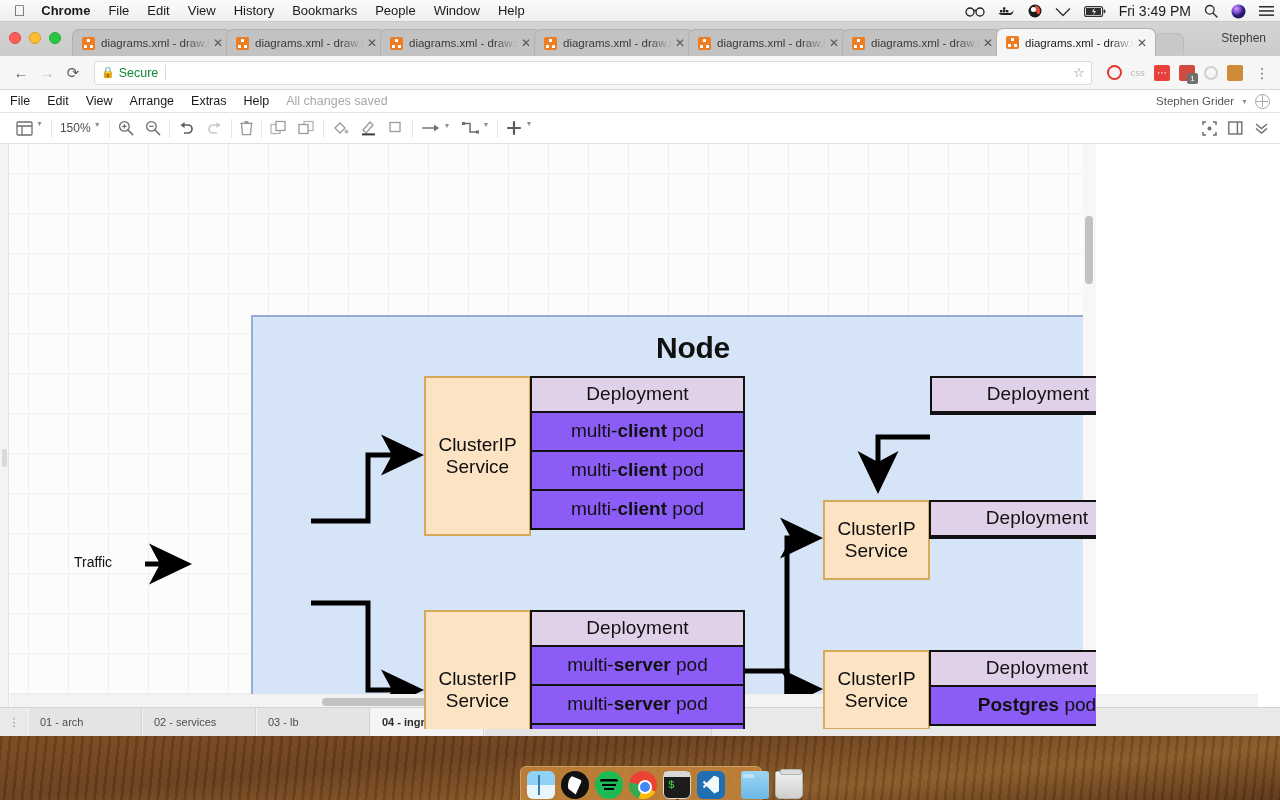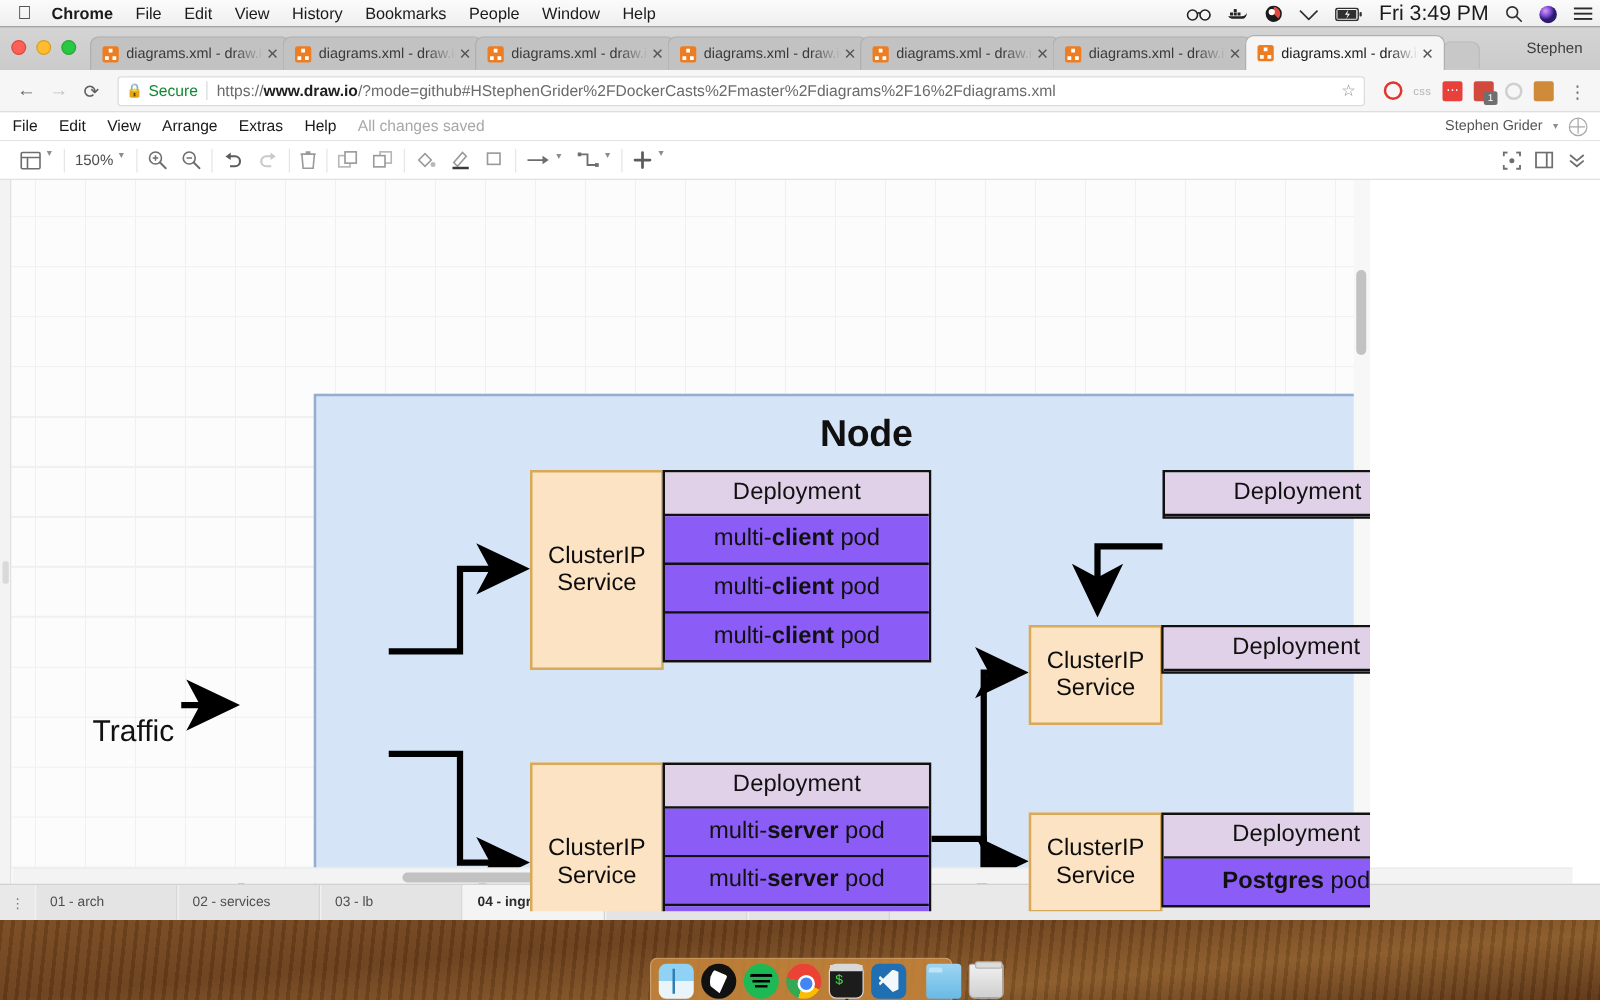--- a/index.html
+++ b/index.html
@@ -19,21 +19,21 @@
     display: flex; align-items: center; font-size: 13px; color: #1a1a1a;
   }
   .apple-logo { margin-left: 14px; margin-right: 16px; font-size: 15px; line-height: 1; }
   .mb-item { margin-right: 18px; white-space: nowrap; }
   .mb-item.bold { font-weight: bold; }
   #menubar-right {
     position: absolute; right: 6px; top: 0; height: 22px;
     display: flex; align-items: center; gap: 13px; font-size: 12px;
   }
   #menubar-right .mi { display: inline-flex; align-items: center; }
-  .clock { font-size: 17px; color: #1a1a1a; white-space: nowrap; }
+  .clock { font-size: 14px; color: #1a1a1a; white-space: nowrap; }
 
   
   #chrome-win { position: absolute; top: 22px; left: 0; width: 1280px; height: 714px; background: #fff; }
 
   
   #tabstrip {
     position: relative; height: 34px; width: 1280px;
     background: linear-gradient(#d4d4d4, #cbcbcb);
     display: flex; align-items: flex-end;
   }
@@ -181,21 +181,21 @@
     background: #e0d1e8; border-bottom: 2px solid #111; text-align: center;
     font-size: 19px; color: #111; padding: 5px 0 6px; letter-spacing: .1px;
   }
   .deploy .pod {
     border-bottom: 2px solid #111; text-align: center; font-size: 19px; color: #111;
     padding: 7px 0 8px; background: #8b5cf6;
   }
   .deploy .pod:last-child { border-bottom: none; }
   .deploy .pod b { font-weight: bold; }
   .label-traffic {
-    position: absolute; font-size: 24px; color: #111; margin-top: 18px;
+    position: absolute; font-size: 14px; color: #111;
   }
   #diagram-svg { position: absolute; left: 0; top: 0; width: 1280px; height: 585px; overflow: visible; }
 
   
   #sheetbar {
     position: absolute; left: 0; bottom: 0; width: 1280px; height: 29px;
     background: #e9e9e9; border-top: 1px solid #d2d2d2;
     display: flex; align-items: stretch; font-size: 11px; color: #4e4e4e;
   }
   .sheet-menu { width: 28px; display: flex; align-items: center; justify-content: center; color: #7a7a7a; letter-spacing: 0; }
@@ -393,21 +393,20 @@
     </div>
 
     <div id="omnirow">
       <span class="navbtn">←</span>
       <span class="navbtn dim">→</span>
       <span class="navbtn">⟳</span>
       <div id="urlbar">
         <span class="lock">🔒</span>
         <span class="secure">Secure</span>
         <span class="sep-v"></span>
-        <span class="url"><span>https://</span><b>www.draw.io</b><span>/?mode=github#HStephenGrider%2FDockerCasts%2Fmaster%2Fdiagrams%2F16%2Fdiagrams.xml</span></span>
         <span class="star">☆</span>
       </div>
       <div id="ext-icons">
         <span class="ext ext-opera"></span>
         <span class="ext-css">css</span>
         <span class="ext ext-red">⋯</span>
         <span class="ext ext-badge"></span>
         <span class="ext ext-gray"></span>
         <span class="ext ext-book"></span>
         <span class="kebab">⋮</span>

